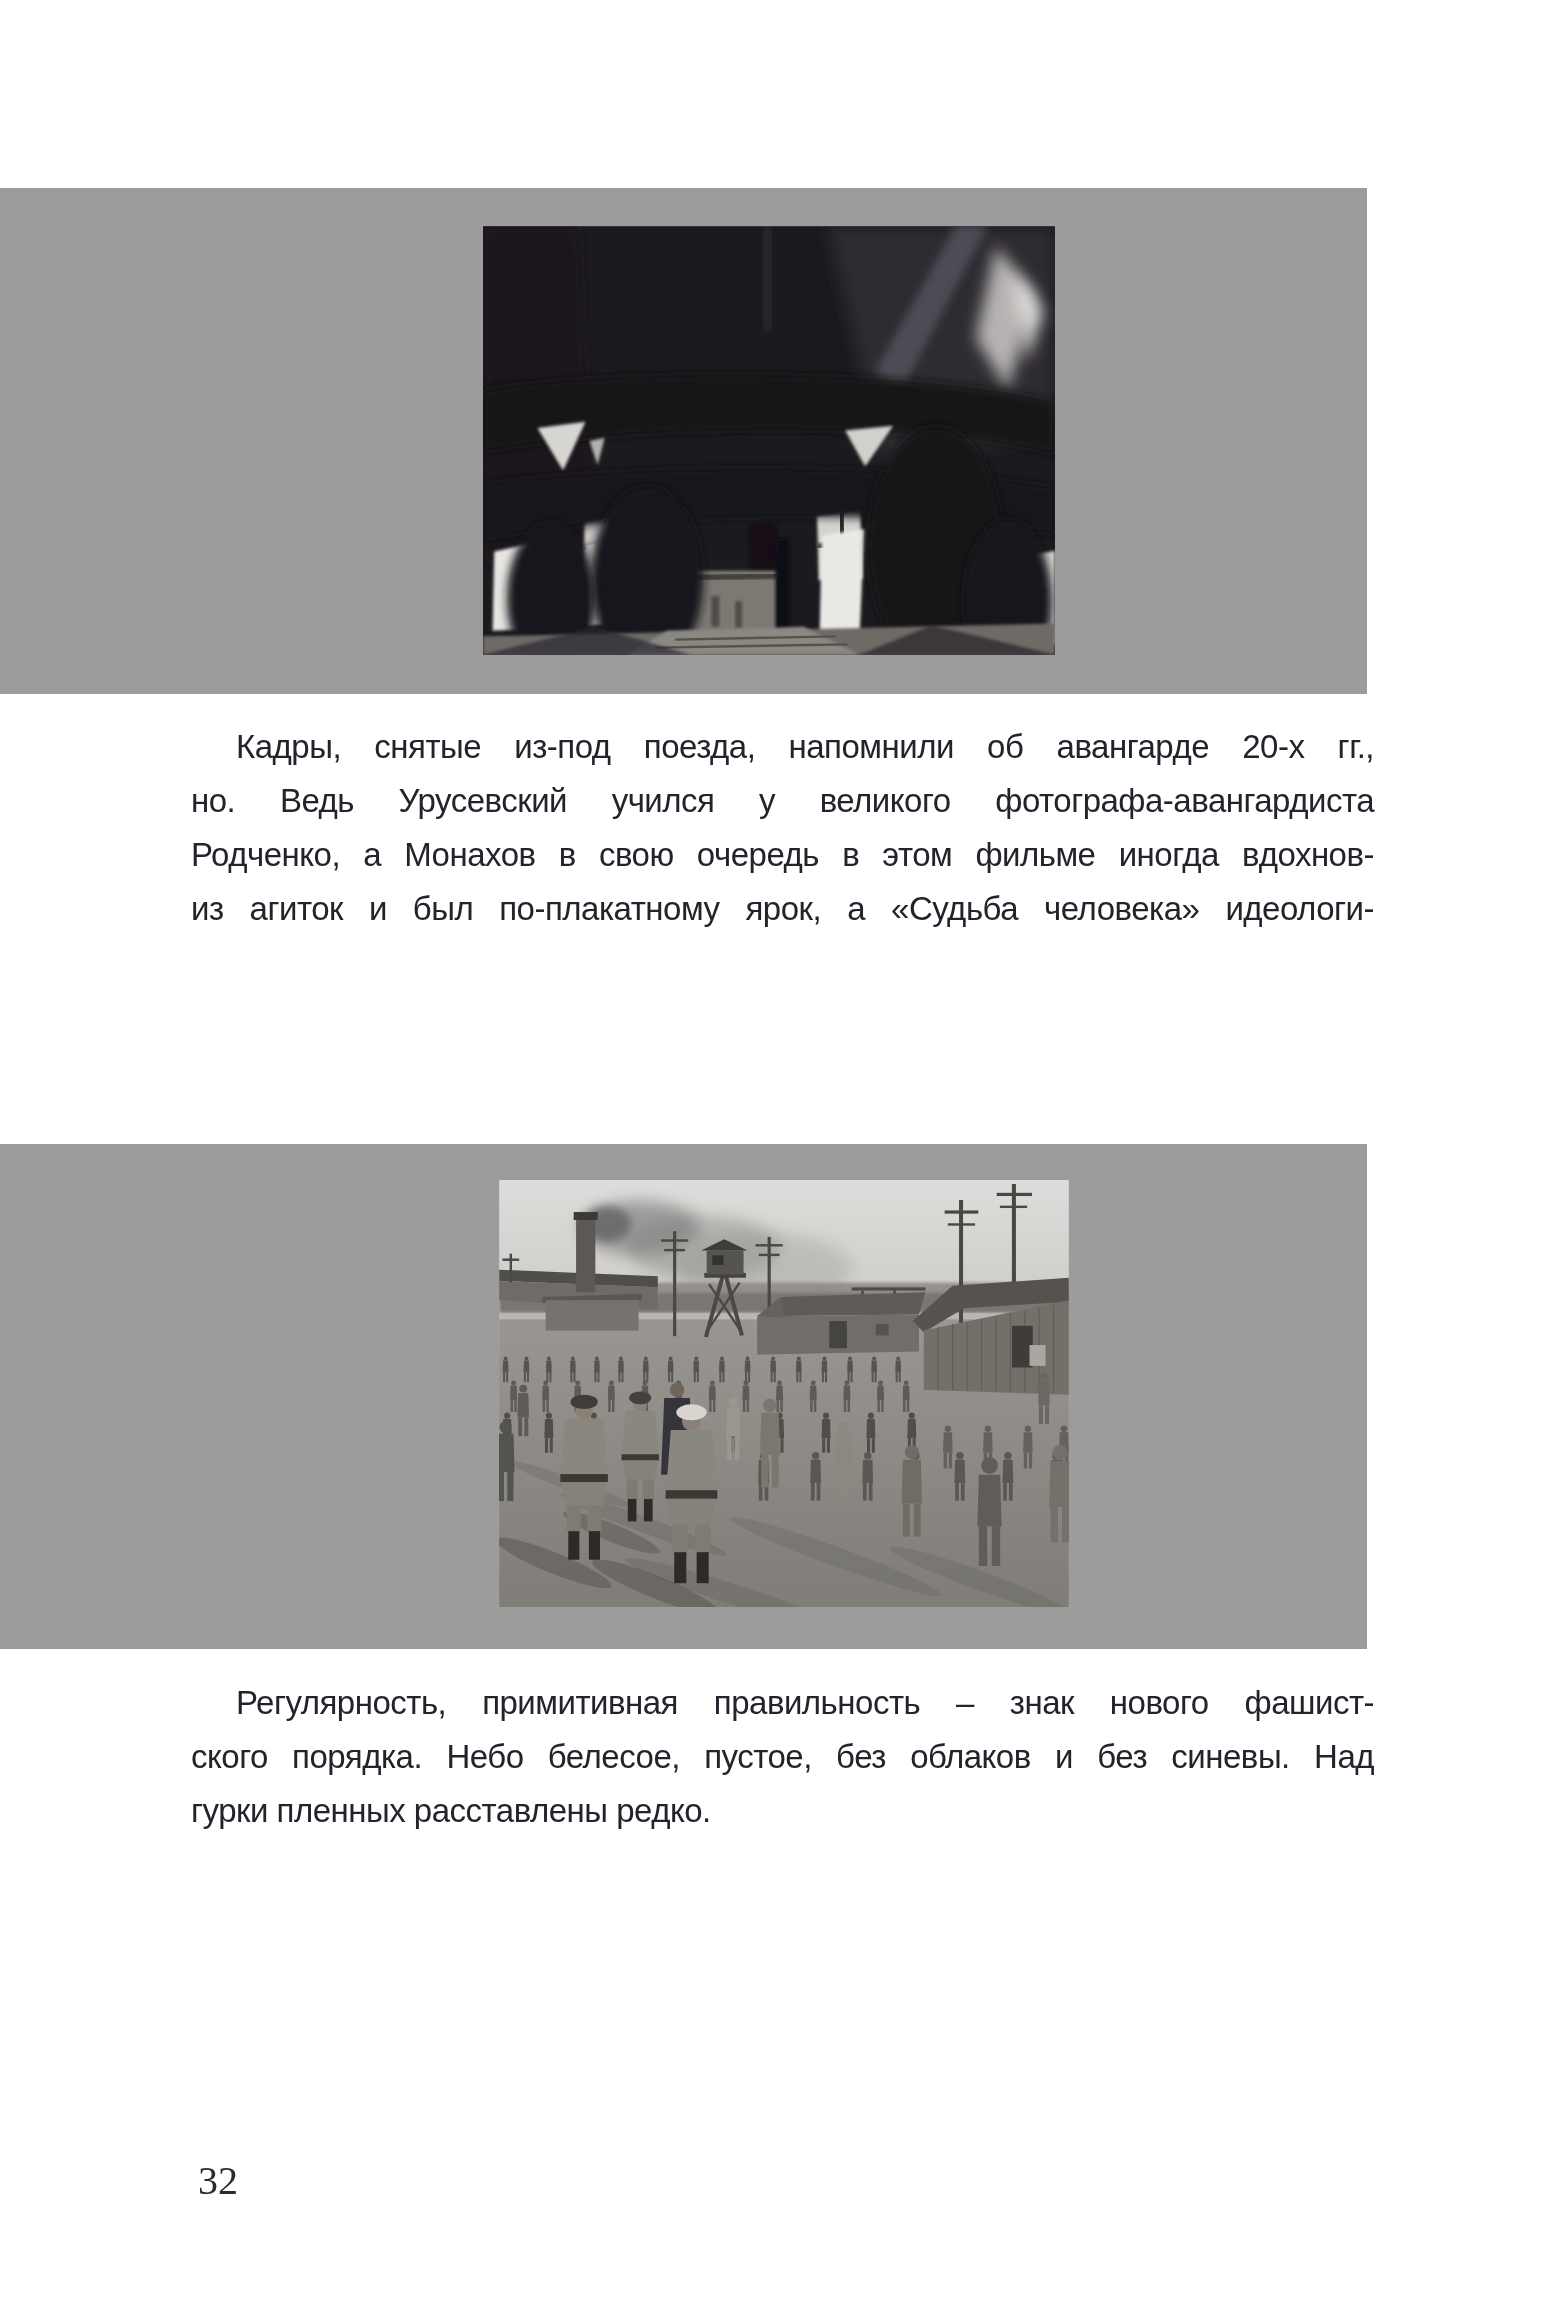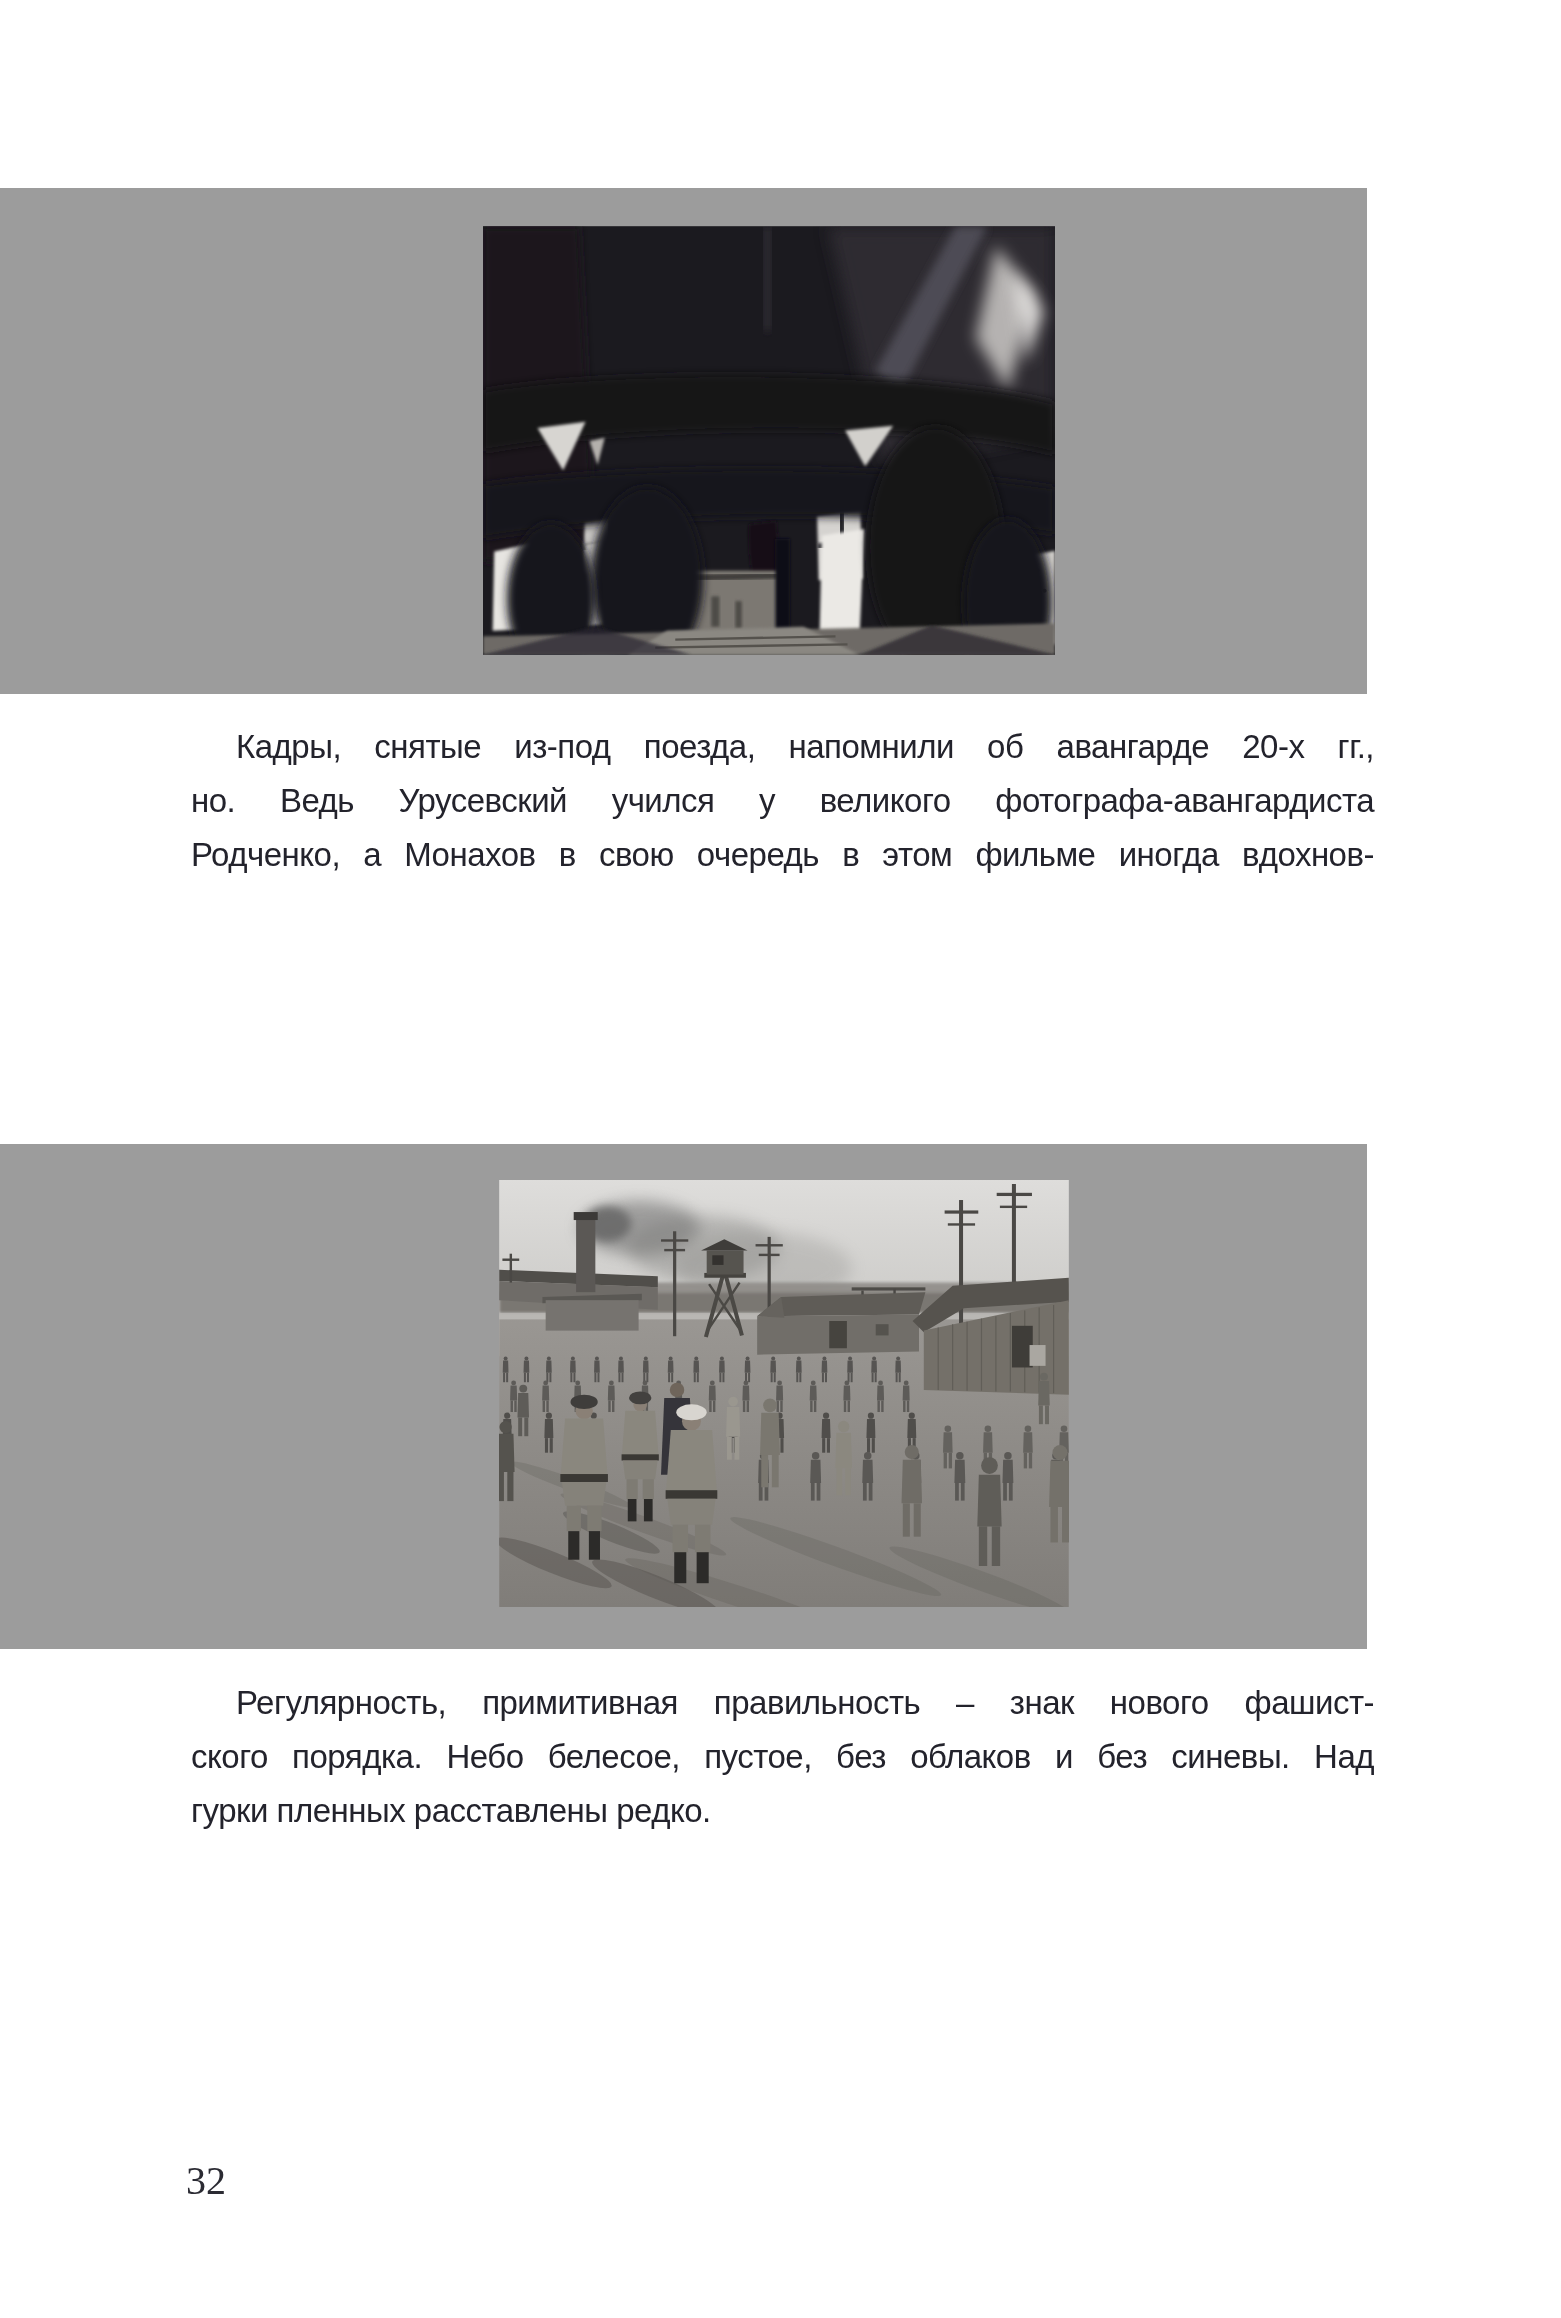--- a/index.html
+++ b/index.html
@@ -24,21 +24,21 @@
     position:absolute; left:191px; width:1183px;
     font-size:33px; line-height:54px; letter-spacing:-0.5px;
     color:var(--body-text,#23232c);
   }
   .para1 { top:720px; }
   .para2 { top:1676px; }
   .line { text-align:justify; text-align-last:justify; white-space:normal; }
   .line.first { text-indent:45px; }
   .line.last { text-align:justify; text-align-last:left; }
   .page-number {
-    position:absolute; left:186px; top:2157px;
+    position:absolute; left:198px; top:2157px;
     font-family:"Liberation Serif", serif;
     font-size:40px; color:var(--page-number-color,#2b2b33);
   }
 </style>
 </head>
 <body>
 
 <div class="page">
 
   <div class="band band1"></div>
@@ -102,20 +102,21 @@
         <polygon points="0,535 140,500 260,535" fill="#2a2830" opacity="0.7" filter="url(#b2)"></polygon>
         <polygon points="714,535 560,498 470,535" fill="#262429" opacity="0.7" filter="url(#b2)"></polygon>
       </g>
     </svg>
   </div>
 
   <div class="para para1">
     <div class="line first">Кадры, снятые из-под поезда, напомнили об авангарде 20-х гг.,</div>
     <div class="line">но. Ведь Урусевский учился у великого фотографа-авангардиста</div>
     <div class="line">Родченко, а Монахов в свою очередь в этом фильме иногда вдохнов-</div>
+    <div class="line">из агиток и был по-плакатному ярок, а «Судьба человека» идеологи-</div>
   </div>
 
   <div class="band band2"></div>
   <div class="still still2">
     <svg viewBox="0 0 711 533" width="570" height="427" xmlns="http://www.w3.org/2000/svg">
       <defs>
         <filter id="c2" x="-20%" y="-20%" width="140%" height="140%">
             <feGaussianBlur stdDeviation="2"></feGaussianBlur>
           </filter>
         <filter id="c5" x="-30%" y="-30%" width="160%" height="160%">

